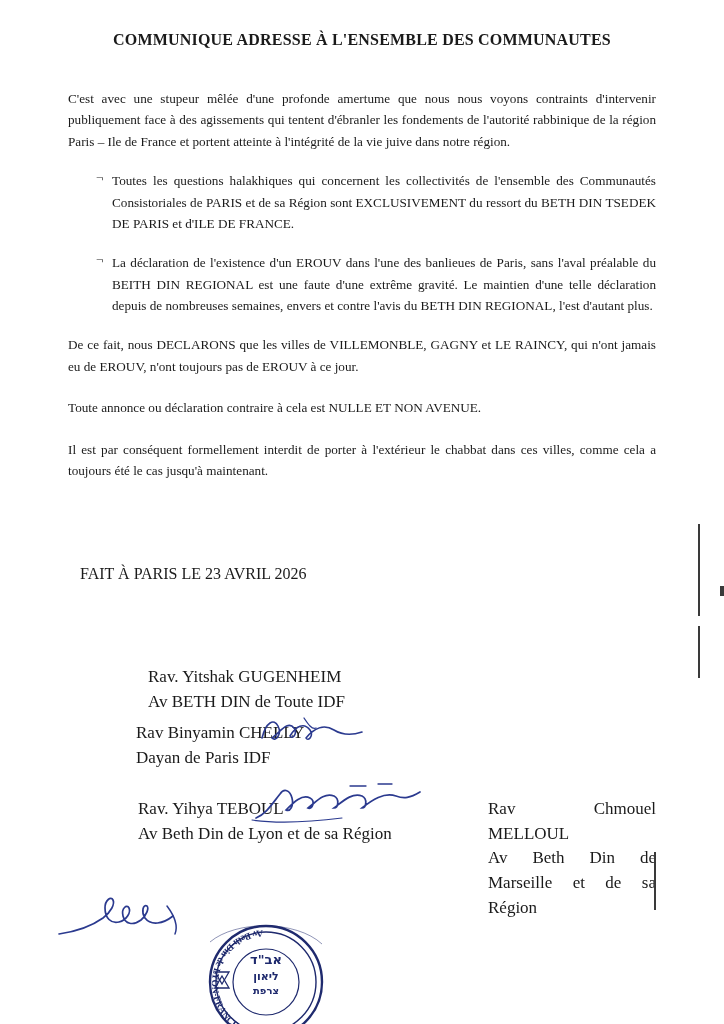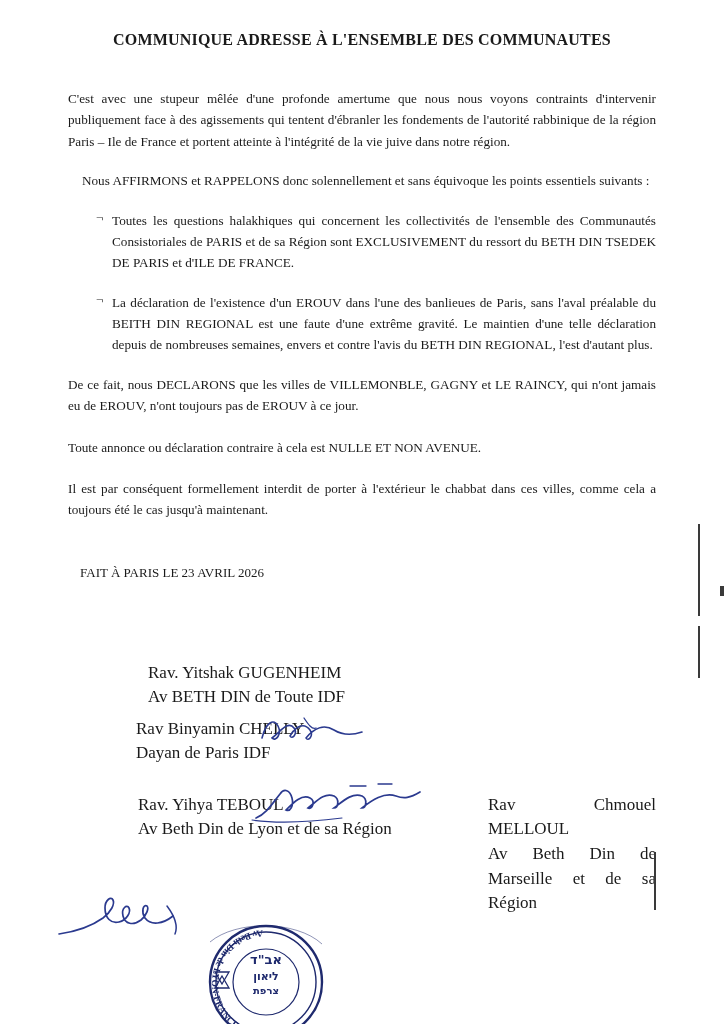--- a/index.html
+++ b/index.html
@@ -61,22 +61,22 @@
     position: absolute;
     left: 28px;
     top: -3px;
     font-size: 13px;
     color: #222;
   }
   .spaced {
     margin-bottom: 20px;
   }
   .date-line {
-    margin: 41px 0 0 12px;
-    font-size: 13px;
+    margin: 80px 0 0 12px;
+    font-size: 16px;
   }
   .signatures {
     position: relative;
     margin-top: 78px;
     height: 210px;
   }
   .sig-block {
     position: absolute;
     font-size: 17px;
     line-height: 1.45;
@@ -145,21 +145,20 @@
 <div class="page">
 
   <div class="title-block">
     <span class="title-line">COMMUNIQUE ADRESSE À L'ENSEMBLE DES COMMUNAUTES</span>
   </div>
 
   <div class="body-area">
 
     <p class="para">C'est avec une stupeur mêlée d'une profonde amertume que nous nous voyons contraints d'intervenir publiquement face à des agissements qui tentent d'ébranler les fondements de l'autorité rabbinique de la région Paris – Ile de France et portent atteinte à l'intégrité de la vie juive dans notre région.</p>
 
-    <p class="para indented">Nous AFFIRMONS et RAPPELONS donc solennellement et sans équivoque les points essentiels suivants :</p>
 
     <ul class="bullets">
       <li class="bullet-item">
         <span class="bullet-mark">¬</span>
         <span>Toutes les questions halakhiques qui concernent les collectivités de l'ensemble des Communautés Consistoriales de PARIS et de sa Région sont EXCLUSIVEMENT du ressort du BETH DIN TSEDEK DE PARIS et d'ILE DE FRANCE.</span>
       </li>
       <li class="bullet-item">
         <span class="bullet-mark">¬</span>
         <span>La déclaration de l'existence d'un EROUV dans l'une des banlieues de Paris, sans l'aval préalable du BEITH DIN REGIONAL est une faute d'une extrême gravité. Le maintien d'une telle déclaration depuis de nombreuses semaines, envers et contre l'avis du BETH DIN REGIONAL, l'est d'autant plus.</span>
       </li>

